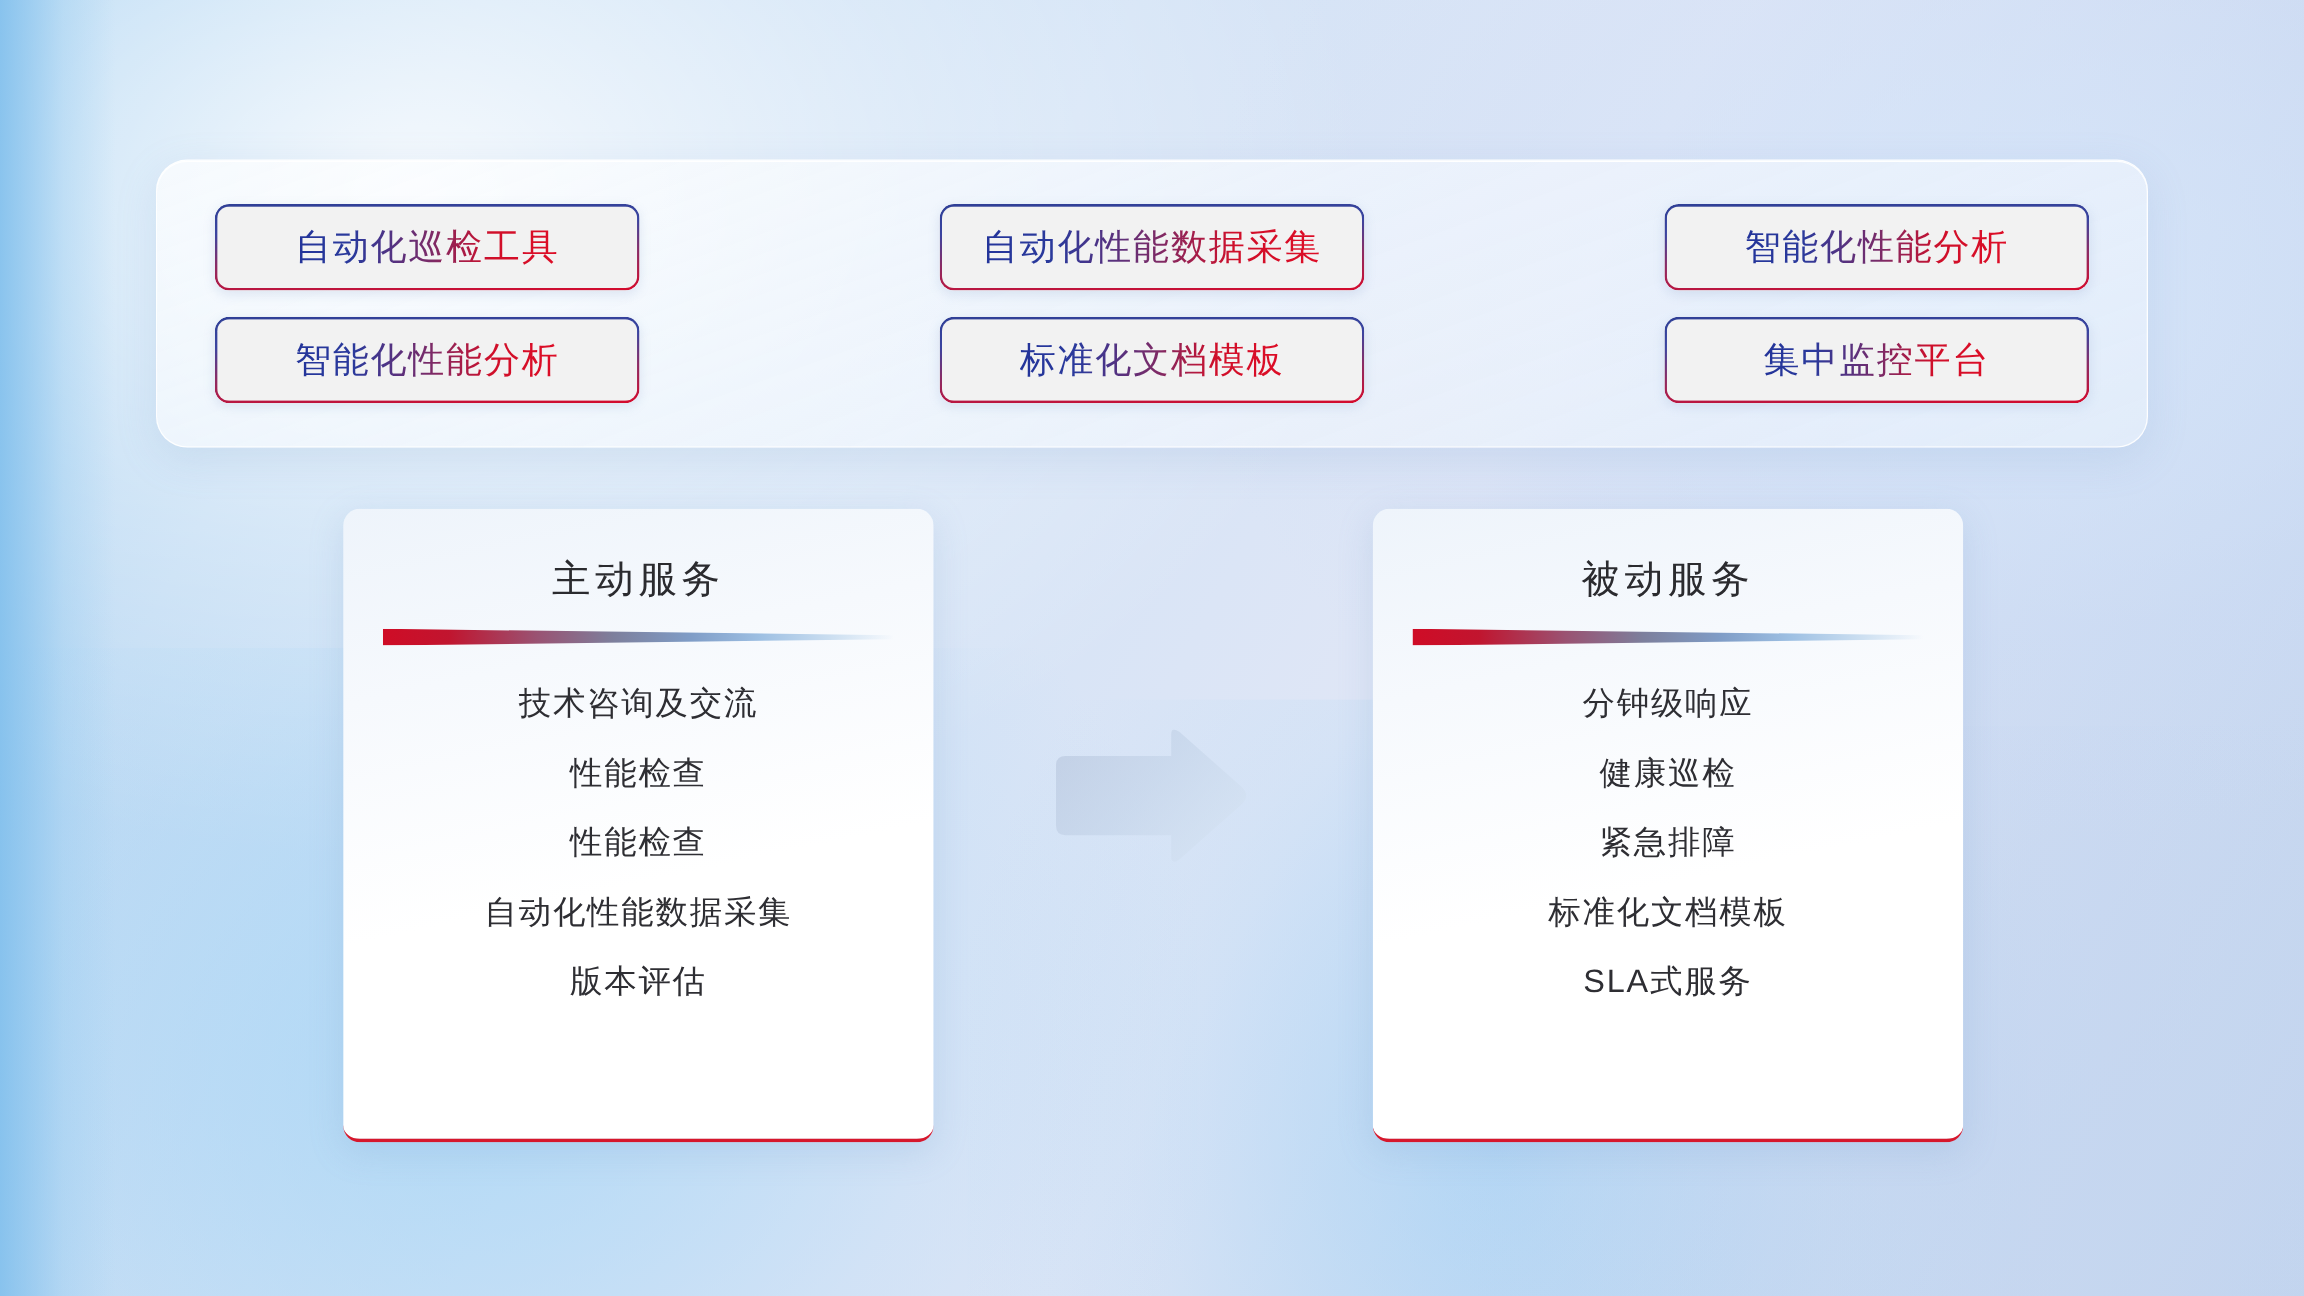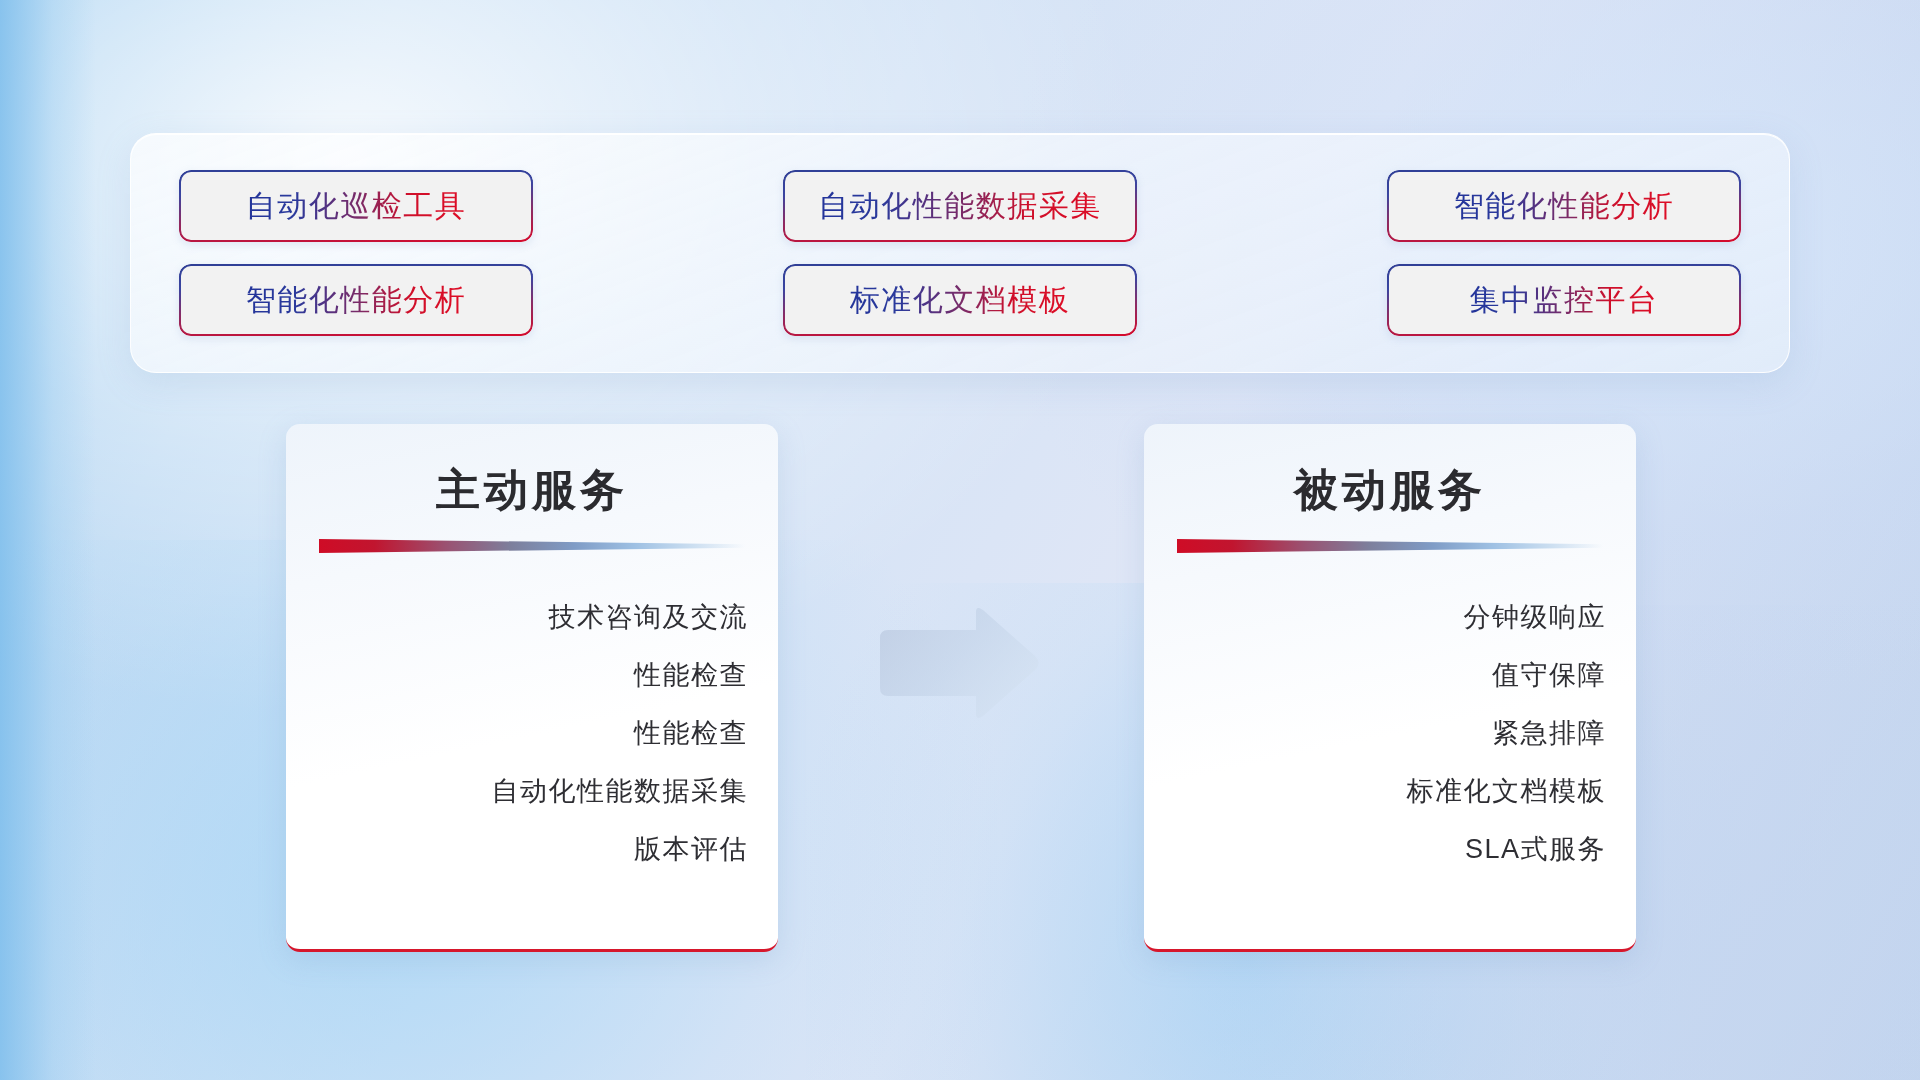--- a/index.html
+++ b/index.html
@@ -95,37 +95,37 @@
     background:linear-gradient(168deg,#eef4fb 0%,#f6f9fd 26%,#ffffff 58%,#ffffff 100%);
     border-bottom:3px solid #d6172c;
     box-shadow:0 8px 28px rgba(125,160,205,.22);
     padding:34px 30px 0;
     display:flex; flex-direction:column; align-items:center;
   }
   .card-left{ left:286px; top:424px; }
   .card-right{ left:1144px; top:424px; }
 
   .card-title{
-    font-size:44px; font-weight:700; color:#2b2b2f;
+    font-size:32px; font-weight:400; color:#2b2b2f;
     letter-spacing:4px;
     line-height:1.25;
     margin-top:4px;
   }
   .divider-wrap{
     width:426px; height:14px; margin-top:22px; position:relative;
   }
   .divider{
     position:absolute; left:0; top:0; width:100%; height:100%;
     background:linear-gradient(90deg,#cf0c26 0%,#c1152f 13%,#9a5272 30%,#7d7f9c 45%,#7f9cc6 60%,#9ec0e3 74%,#c9ddf0 87%,rgba(220,234,247,0) 100%);
     -webkit-clip-path:polygon(0 0, 100% 38%, 100% 62%, 0 100%);
     clip-path:polygon(0 0, 100% 38%, 100% 62%, 0 100%);
   }
   .card-list{
-    margin-top:46px;
-    display:flex; flex-direction:column; align-items:flex-end;
+    margin-top:30px;
+    display:flex; flex-direction:column; align-items:center;
     gap:22px; width:100%;
   }
   .card-item{
     font-size:27px; color:#2e2e33; letter-spacing:1.5px; white-space:nowrap;
   }
 
   
   .arrow{
     position:absolute;
     left:872px; top:608px;
@@ -198,18 +198,18 @@
   </svg>
 </div>
 
 <div class="card card-right">
   <div class="card-title">被动服务</div>
   <div class="divider-wrap">
     <div class="divider"></div>
   </div>
   <div class="card-list">
     <div class="card-item">分钟级响应</div>
-    <div class="card-item">值守保障</div>
+    <div class="card-item">健康巡检</div>
     <div class="card-item">紧急排障</div>
     <div class="card-item">标准化文档模板</div>
     <div class="card-item">SLA式服务</div>
   </div>
 </div>
 
 </body></html>

